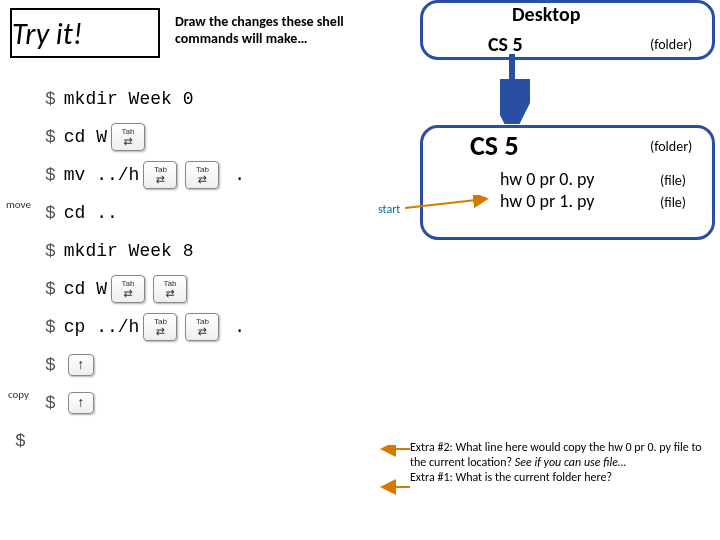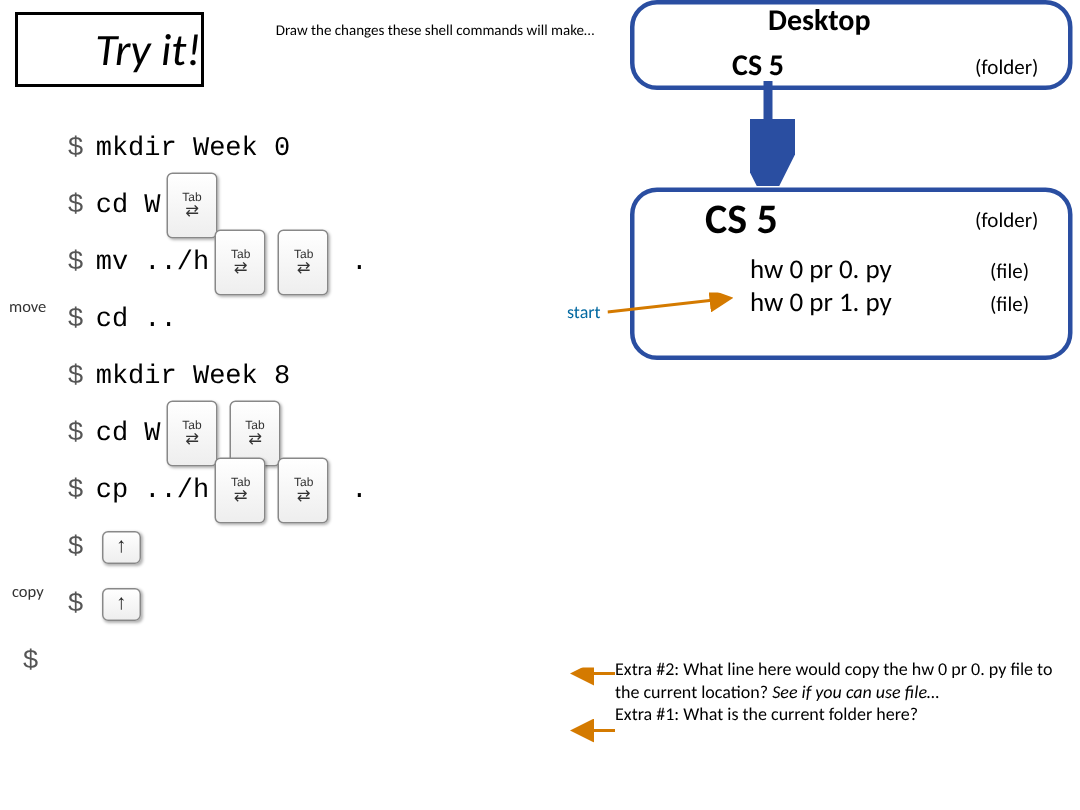--- a/index.html
+++ b/index.html
@@ -8,35 +8,34 @@
     width: 720px;
     height: 540px;
     font-family: Georgia, 'Times New Roman', serif;
     background: #fff;
     position: relative;
     overflow: hidden;
   }
   .tryit {
     position: absolute;
     left: 10px; top: 8px;
-    width: 126px; height: 50px;
+    width: 150px; height: 50px;
     border: 2px solid #000;
-    display: flex; align-items: center; justify-content: flex-end;
+    display: flex; align-items: center; justify-content: flex-start;
     font-style: italic;
     font-size: 30px;
     font-family: Calibri, Arial, sans-serif;
   }
   .instructions {
     position: absolute;
     left: 175px; top: 14px;
     width: 230px;
     font-family: Calibri, Arial, sans-serif;
-    font-size: 10px;
-    font-weight: normal;
-    text-align: center;
+    font-size: 14px;
+    font-weight: bold;
     line-height: 1.2;
   }
   .cmd-col {
     position: absolute;
     left: 45px; top: 80px;
     font-family: 'Courier New', monospace;
     font-size: 18px;
     line-height: 1;
   }
   .cmd-row {
@@ -44,21 +43,21 @@
     align-items: center;
     height: 38px;
   }
   .prompt { color: #555; margin-right: 8px; }
   .cmdtext { white-space: pre; }
   .tabkey {
     display: inline-flex;
     flex-direction: column;
     align-items: center;
     justify-content: center;
-    width: 34px; height: 44px;
+    width: 34px; height: 28px;
     border: 1px solid #888;
     border-radius: 4px;
     background: linear-gradient(#fff,#eee);
     box-shadow: 1px 1px 2px rgba(0,0,0,.3);
     margin: 0 4px;
     font-family: Arial, sans-serif;
   }
   .tabkey .lbl { font-size: 8px; line-height: 1; color:#333; }
   .tabkey .arr { font-size: 11px; line-height: 1; color:#333; }
   .upkey {

